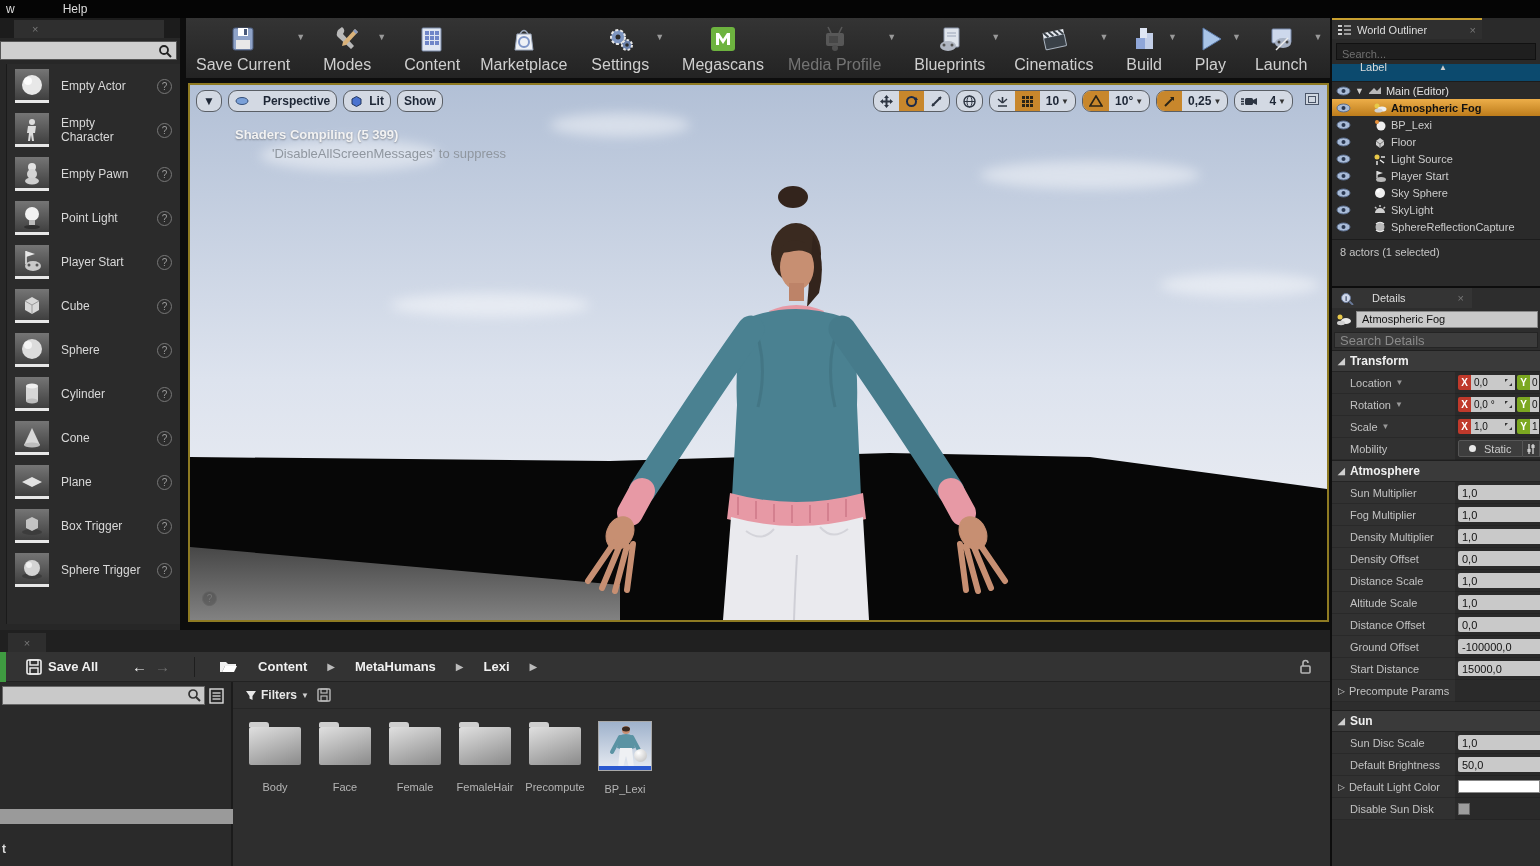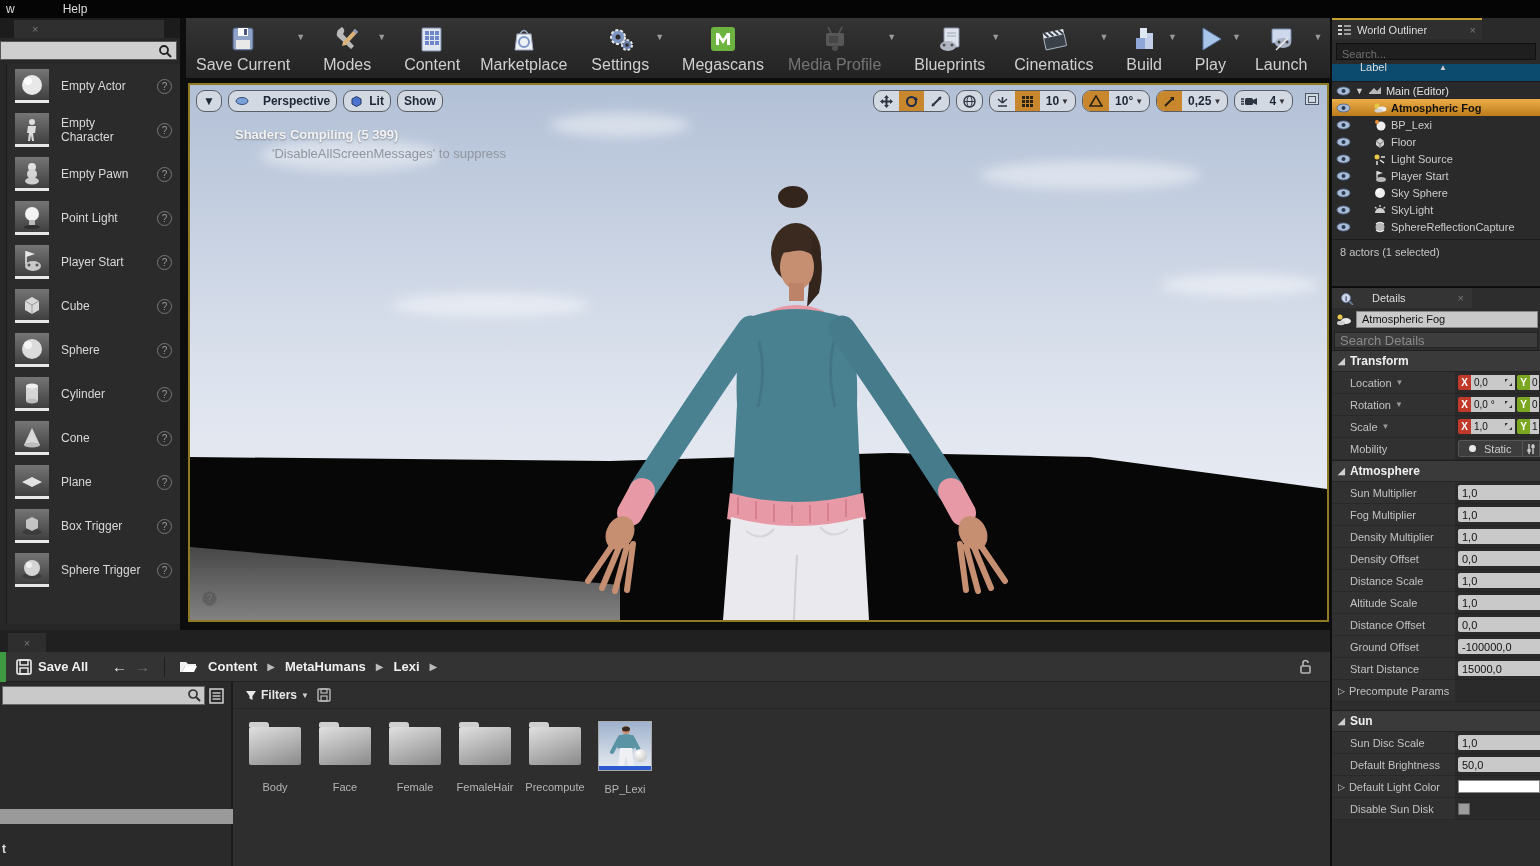--- a/index.html
+++ b/index.html
@@ -86,21 +86,21 @@
   .seg-static .dot { width:7px; height:7px; border-radius:50%; background:#e8e8e8; }
   .seg-ico { height:17px; width:18px; background:#3d3d3d; border:1px solid #565656; border-left:0; display:flex; align-items:center; justify-content:center; }
   .checkbox { width:12px; height:12px; background:#9d9d9d; border:1px solid #666; }
   .swatch { height:13px; background:#fff; flex:1; border:1px solid #888; }
   .tri { font-size:9px; color:#cfcfcf; }
 
   
   .cbrowser { left:0; top:630px; width:1330px; height:236px; background:#2e2e2e; }
   .cb-tabstrip { height:22px; background:#202020; position:relative; }
   .cb-tab { position:absolute; left:8px; top:3px; width:38px; height:19px; background:#2e2e2e; display:flex; align-items:center; justify-content:center; color:#777; font-size:11px;}
-  .cb-toolbar { height:30px; background:#333; display:flex; align-items:center; gap:10px; border-bottom:1px solid #222; position:relative;}
+  .cb-toolbar { height:30px; background:#333; display:flex; align-items:center; gap:20px; border-bottom:1px solid #222; position:relative;}
   .cb-green { width:6px; height:30px; background:#3f9b41; }
   .cb-saveall { display:flex; align-items:center; gap:6px; color:#f0f0f0; font-weight:bold; font-size:13px; }
   .cb-nav { display:flex; gap:8px; margin-left:14px; font-size:15px; font-weight:bold;}
   .cb-sep { width:1px; height:20px; background:#1e1e1e; margin:0 4px;}
   .crumb { color:#f0f0f0; font-weight:bold; font-size:13px; }
   .crumb-sep { color:#bbb; font-size:10px; }
   .cb-lock { position:absolute; right:18px; top:7px; }
   .cb-body { display:flex; height:184px; }
   .cb-left { width:233px; background:#2a2a2a; border-right:2px solid #1b1b1b; position:relative; }
   .cb-left-search { position:absolute; left:2px; top:4px; width:203px; height:19px; background:#c9c9c9; border:1px solid #666; display:flex; align-items:center;}

